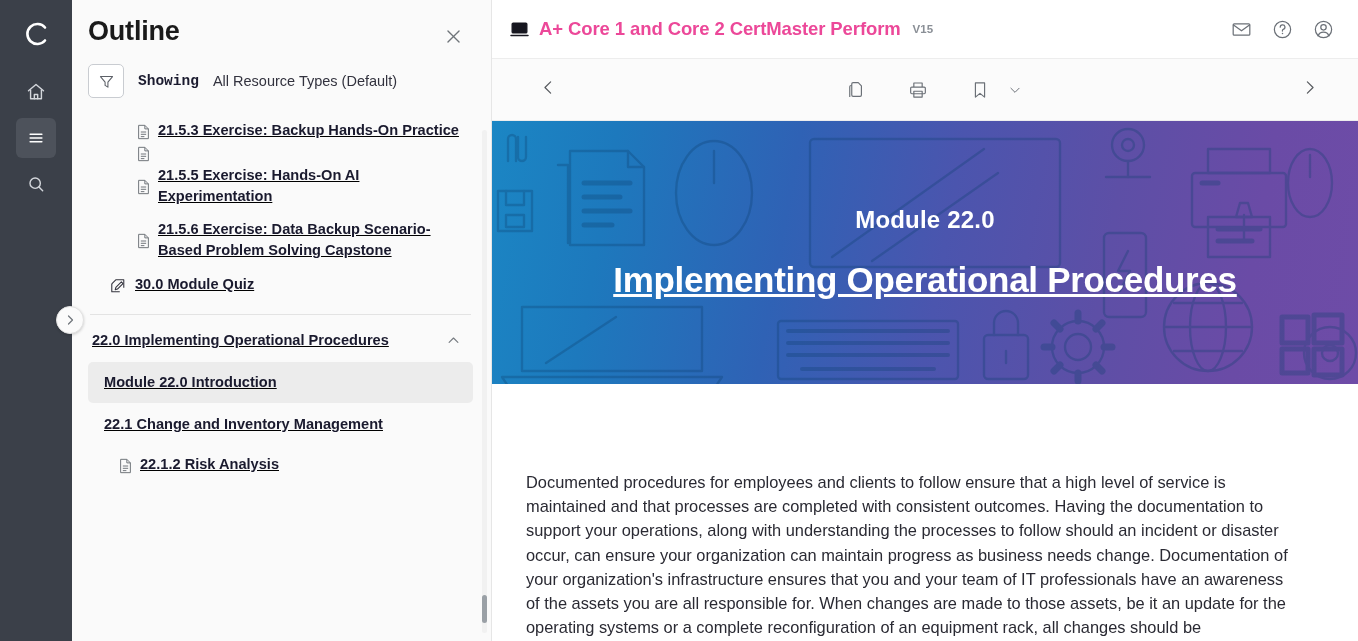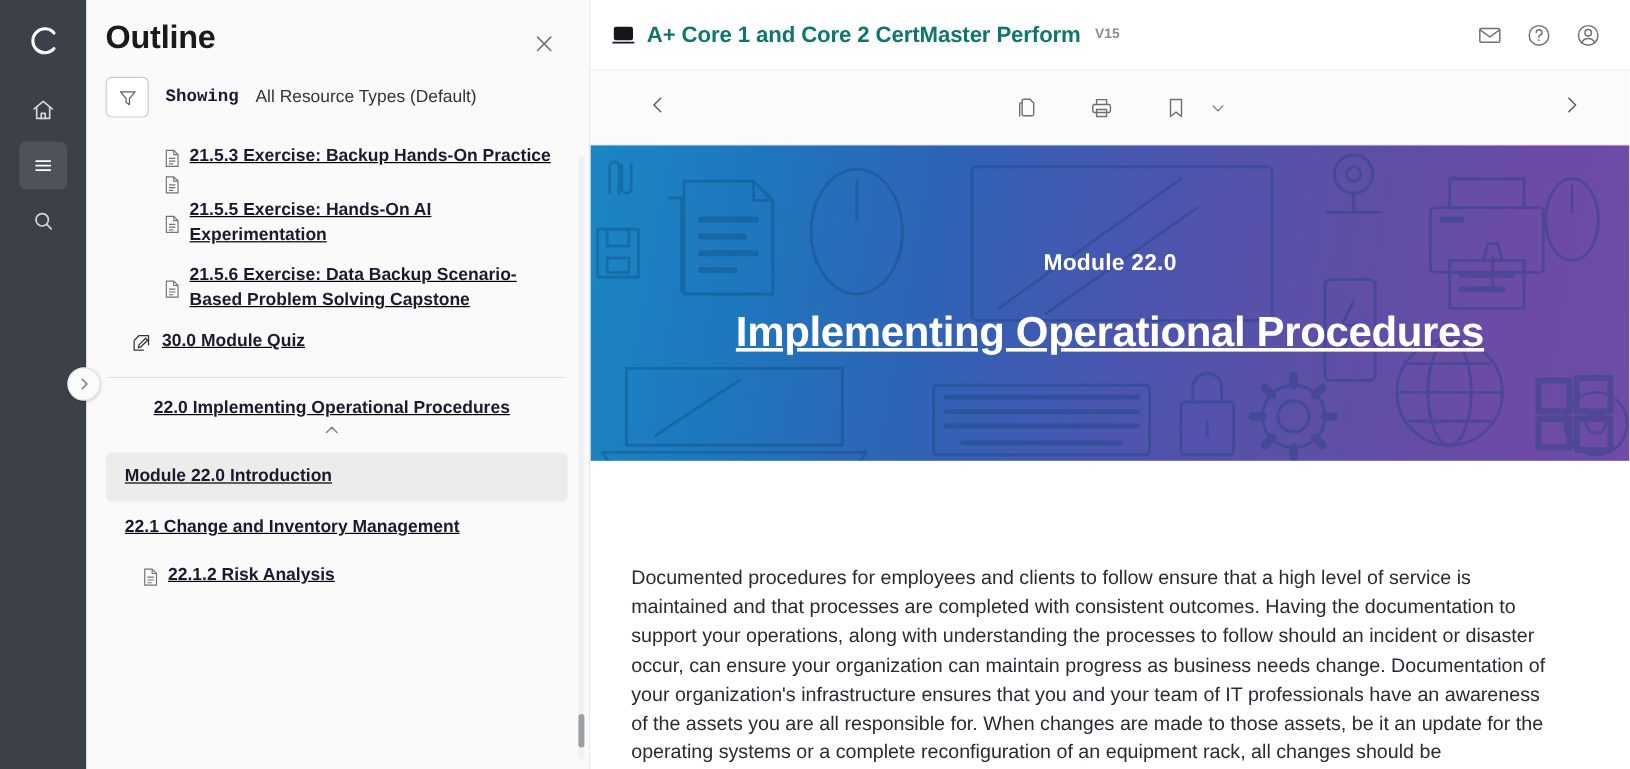--- a/index.html
+++ b/index.html
@@ -86,21 +86,21 @@
   .lvl3 { padding: 6px 6px 6px 70px; position: relative; }
   .lvl3 .node-icon { position: absolute; left: 48px; top: 50%; transform: translateY(-50%); }
 
   .quiz-row { padding: 7px 6px 7px 47px; position: relative; }
   .quiz-row .node-icon { position: absolute; left: 22px; top: 50%; transform: translateY(-50%); }
 
   .sep { height: 1px; background: #e3e3e3; margin: 12px 2px 6px 2px; }
 
   .section-head {
     display: flex; align-items: center; justify-content: space-between;
-    padding: 9px 12px 9px 4px; cursor: pointer; flex-direction: column;
+    padding: 9px 12px 9px 4px; cursor: pointer;
   }
   .section-head .node-text { font-size: 14.6px; }
 
   .child-item {
     padding: 10px 8px 10px 16px; border-radius: 5px; cursor: pointer;
     margin: 2px 0;
   }
   .child-item.active { background: #ececec; }
   .child-item .node-text { font-size: 14.6px; }
 
@@ -122,21 +122,21 @@
   }
 
   
   .main { flex: 1; height: 641px; display: flex; flex-direction: column; background: #fff; position: relative; }
   .main-head {
     height: 59px; flex: 0 0 59px;
     display: flex; align-items: center; justify-content: space-between;
     padding: 0 24px 0 18px; border-bottom: 1px solid #ededed; background: #fff;
   }
   .main-title-wrap { display: flex; align-items: center; gap: 10px; }
-  .main-title { font-size: 18.5px; font-weight: bold; color: #0f766e; letter-spacing: -0.1px; }
+  .main-title { font-size: 18.5px; font-weight: bold; color: #ec4899; letter-spacing: -0.1px; }
   .main-version { font-size: 11.5px; font-weight: bold; color: #8a8f96; margin-left: 2px; }
   .head-icons { display: flex; align-items: center; gap: 20px; }
   .head-icon { cursor: pointer; display: flex; align-items: center; }
 
   .toolbar {
     height: 62px; flex: 0 0 62px; background: #fbfbfb;
     border-bottom: 1px solid #ededed;
     display: flex; align-items: center; position: relative;
   }
   .tb-left { position: absolute; left: 48px; cursor: pointer; }
@@ -149,21 +149,21 @@
 
   .doc-scroll { flex: 1; overflow: hidden; position: relative; }
 
   .banner {
     height: 263px; position: relative; overflow: hidden;
     background: linear-gradient(100deg, #1b86c4 0%, #1d79bd 14%, #2f62b5 34%, #4b55ae 52%, #5d4fa6 70%, #6a4ba6 86%, #6e4ca7 100%);
     display: flex; flex-direction: column; align-items: center; justify-content: center;
   }
   .banner-art { position: absolute; inset: 0; opacity: .30; }
   .banner-sub {
-    position: relative; z-index: 3; color: #fff; font-size: 19px;
+    position: relative; z-index: 3; color: #fff; font-size: 24px;
     font-weight: bold; letter-spacing: .2px; margin-bottom: 26px;
   }
   .banner-title {
     position: relative; z-index: 3; color: #fff; font-size: 35px;
     font-weight: bold; letter-spacing: -.3px; text-align: center; text-decoration: underline;
   }
 
   .body-copy {
     padding: 86px 24px 0 34px;
     font-size: 16.4px; line-height: 24.2px; color: #2a2a33;

